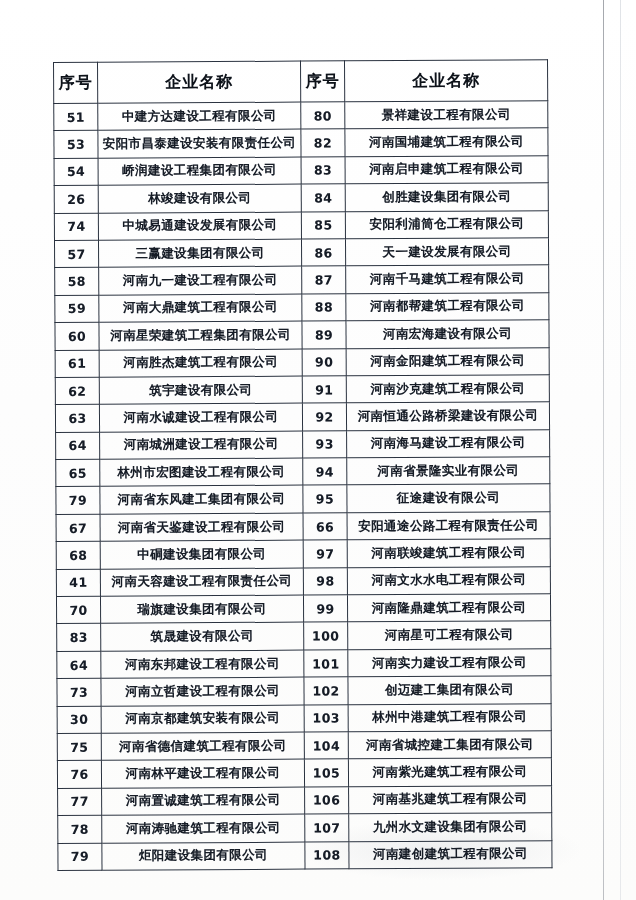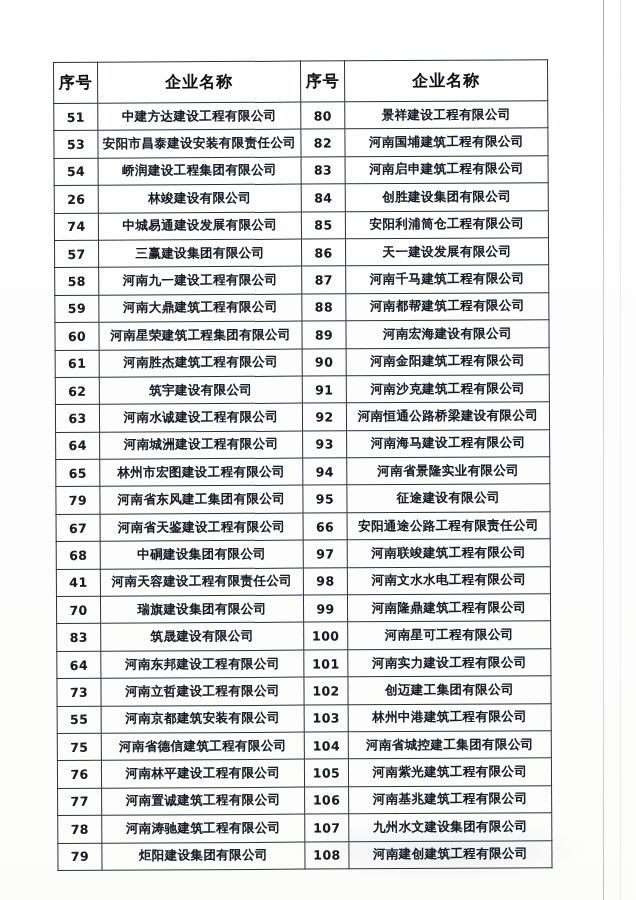--- a/index.html
+++ b/index.html
@@ -276,21 +276,21 @@
             <td class="idx">101</td>
             <td class="name">河南实力建设工程有限公司</td>
           </tr>
           <tr>
             <td class="idx">73</td>
             <td class="name">河南立哲建设工程有限公司</td>
             <td class="idx">102</td>
             <td class="name">创迈建工集团有限公司</td>
           </tr>
           <tr>
-            <td class="idx">55</td>
+            <td class="idx">30</td>
             <td class="name">河南京都建筑安装有限公司</td>
             <td class="idx">103</td>
             <td class="name">林州中港建筑工程有限公司</td>
           </tr>
           <tr>
             <td class="idx">75</td>
             <td class="name">河南省德信建筑工程有限公司</td>
             <td class="idx">104</td>
             <td class="name">河南省城控建工集团有限公司</td>
           </tr>

